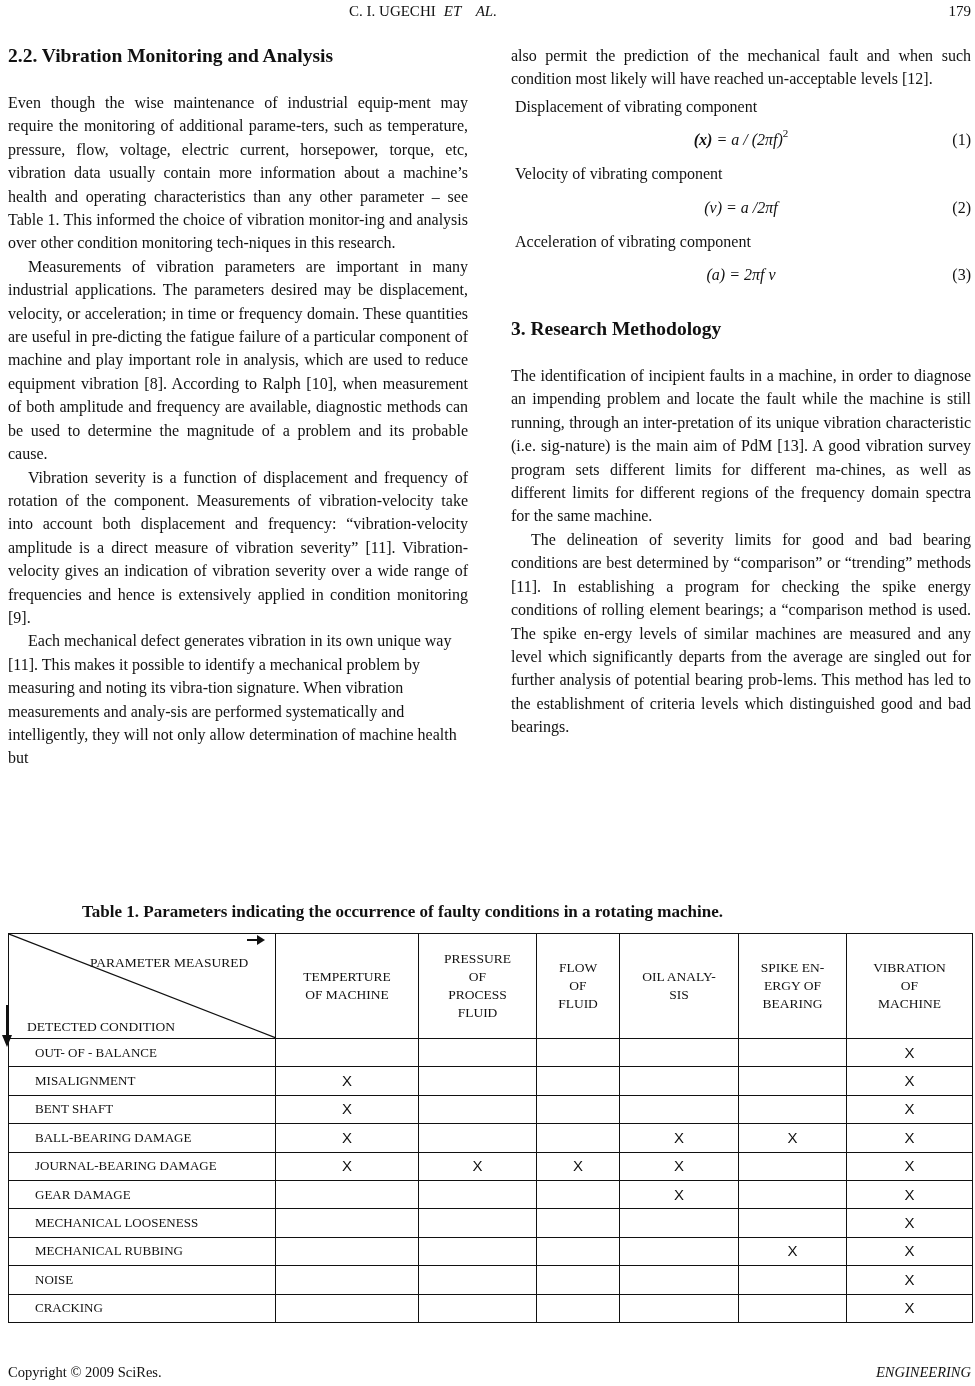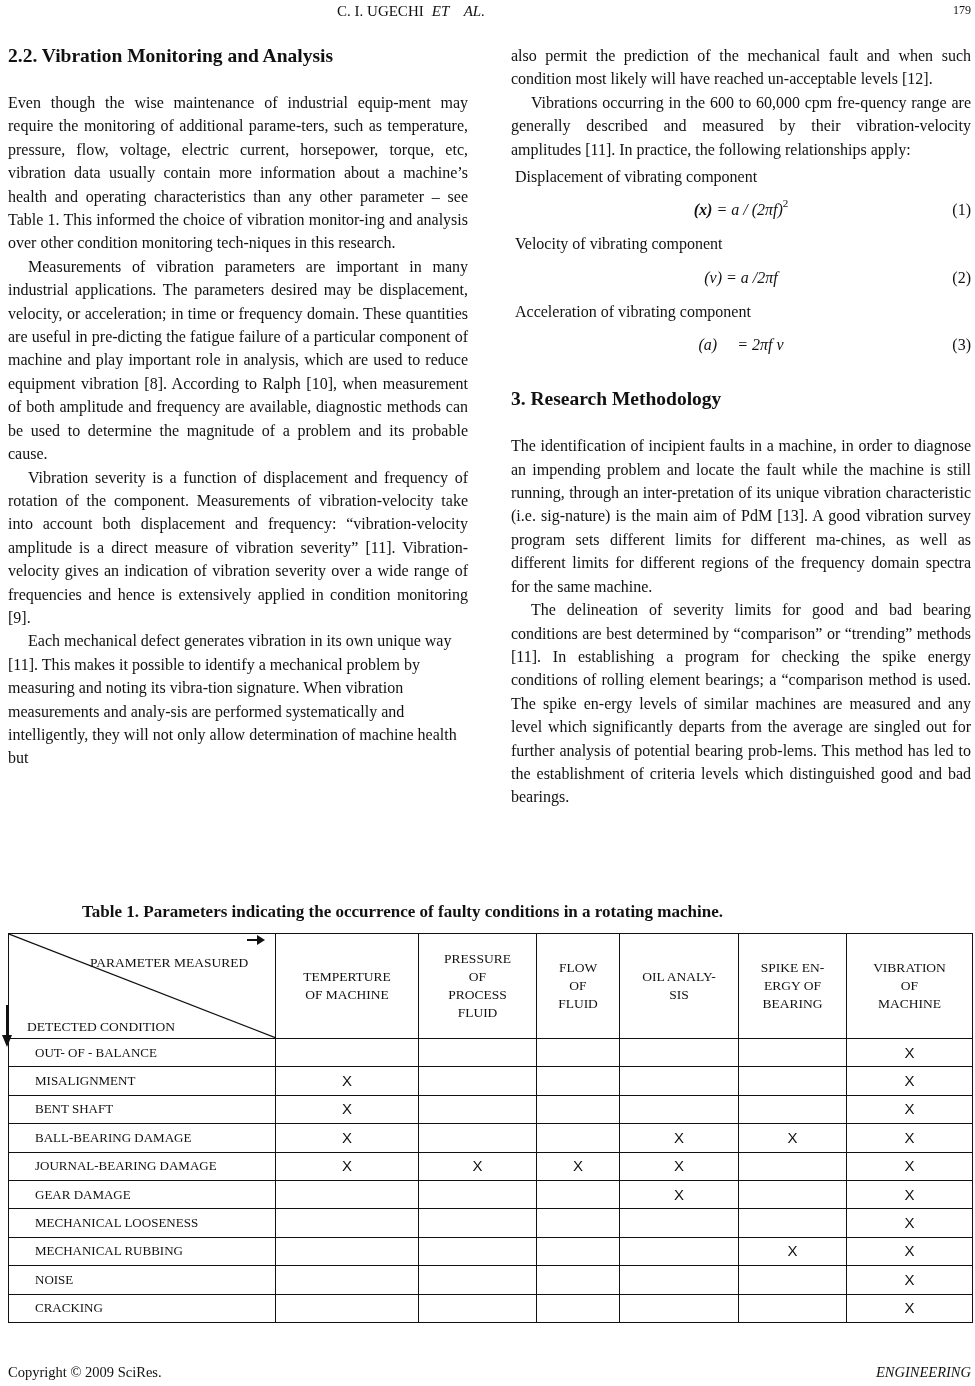--- a/index.html
+++ b/index.html
@@ -1,25 +1,25 @@
 <!DOCTYPE html>
 <html><head>
 <meta charset="utf-8">
 <style>
   html, body { margin: 0; padding: 0; background: #ffffff; }
   body {
     width: 975px; height: 1386px; position: relative; overflow: hidden;
     font-family: "Liberation Serif", "DejaVu Serif", serif; color: #111;
   }
   .running-head {
-    position: absolute; top: 3px; left: 4px; width: 814px; text-align: center;
+    position: absolute; top: 3px; left: 16px; width: 814px; text-align: center;
     font-size: 15px; letter-spacing: 0px;
   }
   .running-head .it { font-style: italic; margin-left: 8px; }
-  .page-number { position: absolute; top: 3px; right: 4px; font-size: 12px; }
+  .page-number { position: absolute; top: 3px; right: 4px; font-size: 15px; }
 
   .col { position: absolute; top: 40px; width: 460px; font-size: 16px; line-height: 23.4px; text-align: justify; }
   .col.left { left: 8px; }
   .col.right { left: 511px; }
 
   h2.section {
     font-family: "Liberation Serif", serif; font-weight: bold; font-size: 19.5px;
     margin: 4px 0 23px 0; line-height: 24px;
   }
   p { margin: 0; }
@@ -67,36 +67,35 @@
 <div class="col left">
   <h2 class="section">2.2. Vibration Monitoring and Analysis</h2>
   <p class="noindent">Even though the wise maintenance of industrial equip-ment may require the monitoring of additional parame-ters, such as temperature, pressure, flow, voltage, electric current, horsepower, torque, etc, vibration data usually contain more information about a machine’s health and operating characteristics than any other parameter – see Table 1. This informed the choice of vibration monitor-ing and analysis over other condition monitoring tech-niques in this research.</p>
   <p class="indent">Measurements of vibration parameters are important in many industrial applications. The parameters desired may be displacement, velocity, or acceleration; in time or frequency domain. These quantities are useful in pre-dicting the fatigue failure of a particular component of machine and play important role in analysis, which are used to reduce equipment vibration [8]. According to Ralph [10], when measurement of both amplitude and frequency are available, diagnostic methods can be used to determine the magnitude of a problem and its probable cause.</p>
   <p class="indent">Vibration severity is a function of displacement and frequency of rotation of the component. Measurements of vibration-velocity take into account both displacement and frequency: “vibration-velocity amplitude is a direct measure of vibration severity” [11]. Vibration-velocity gives an indication of vibration severity over a wide range of frequencies and hence is extensively applied in condition monitoring [9].</p>
   <p class="indent" style="text-align:left;">Each mechanical defect generates vibration in its own unique way [11]. This makes it possible to identify a mechanical problem by measuring and noting its vibra-tion signature. When vibration measurements and analy-sis are performed systematically and intelligently, they will not only allow determination of machine health but</p>
 </div>
 
 <div class="col right">
   <p class="noindent" style="margin-top:4px;">also permit the prediction of the mechanical fault and when such condition most likely will have reached un-acceptable levels [12].</p>
-  <p class="indent">Vibrations occurring in the 600 to 60,000 cpm fre-quency range are generally described and measured by their vibration-velocity amplitudes [11]. In practice, the following relationships apply:</p>
 
   <div id="equations">
       <p class="eq-label">Displacement of vibrating component</p>
       <div class="equation">
         <span class="expr"><b>(x)</b><span style="white-space: pre;"> = a / (2πf)</span><sup>2</sup></span>
         <span class="num">(1)</span>
       </div>
       <p class="eq-label">Velocity of vibrating component</p>
       <div class="equation">
         <span class="expr"><span>(v)</span><span style="white-space: pre;"> = a /2πf</span></span>
         <span class="num">(2)</span>
       </div>
       <p class="eq-label">Acceleration of vibrating component</p>
       <div class="equation">
-        <span class="expr"><span>(a)</span><span style="white-space: pre; padding-left: 16px;"> = 2πf v</span></span>
+        <span class="expr"><span>(a)</span><span style="white-space: pre;"> = 2πf v</span></span>
         <span class="num">(3)</span>
       </div>
     </div>
 
   <h2 class="section" style="margin-top:24px;">3. Research Methodology</h2>
   <p class="noindent">The identification of incipient faults in a machine, in order to diagnose an impending problem and locate the fault while the machine is still running, through an inter-pretation of its unique vibration characteristic (i.e. sig-nature) is the main aim of PdM [13]. A good vibration survey program sets different limits for different ma-chines, as well as different limits for different regions of the frequency domain spectra for the same machine.</p>
   <p class="indent">The delineation of severity limits for good and bad bearing conditions are best determined by “comparison” or “trending” methods [11]. In establishing a program for checking the spike energy conditions of rolling element bearings; a “comparison method is used. The spike en-ergy levels of similar machines are measured and any level which significantly departs from the average are singled out for further analysis of potential bearing prob-lems. This method has led to the establishment of criteria levels which distinguished good and bad bearings.</p>
 </div>
 
 <div class="table-caption">Table 1. Parameters indicating the occurrence of faulty conditions in a rotating machine.</div>

